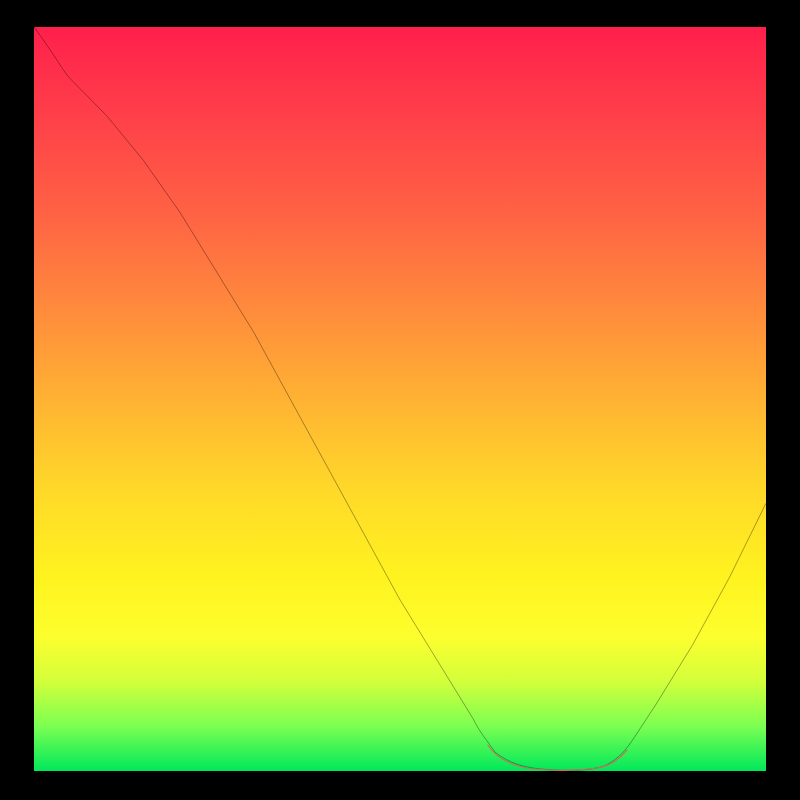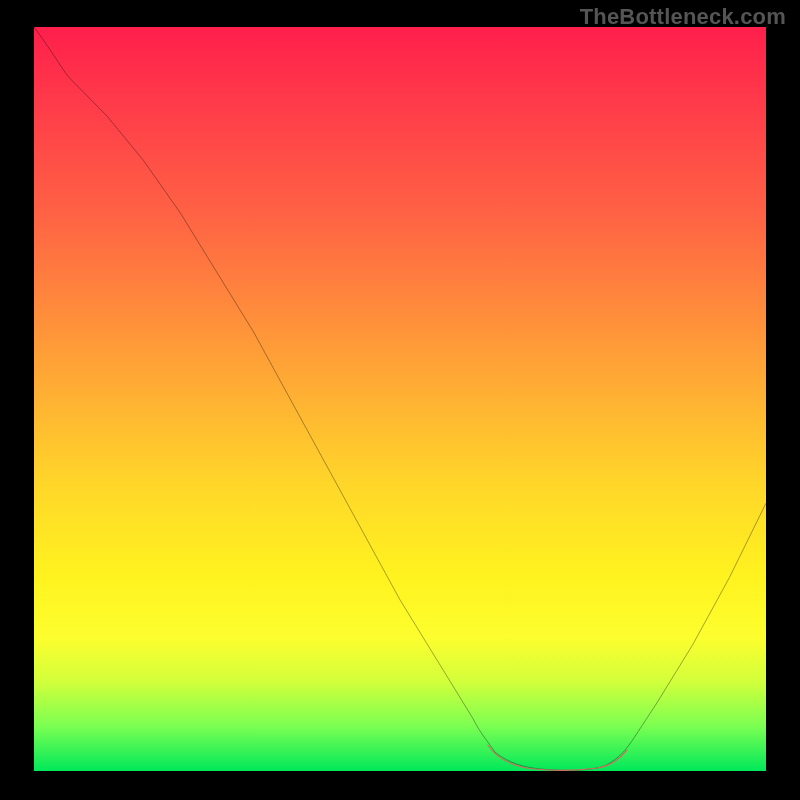--- a/index.html
+++ b/index.html
@@ -59,21 +59,20 @@
     inset: 0;
     width: 100%;
     height: 100%;
   }
 </style>
 </head>
 <body>
 
 <div class="frame">
 
-  <div class="watermark">TheBottleneck.com</div>
 
   <div class="plot-area">
     <div class="grad"></div>
 
     <svg class="curve" viewBox="0 0 100 100" preserveAspectRatio="none">
 
       <path d="M 0 0
                C 3 4, 4 6, 5 7
                L 10 12
                L 15 18

